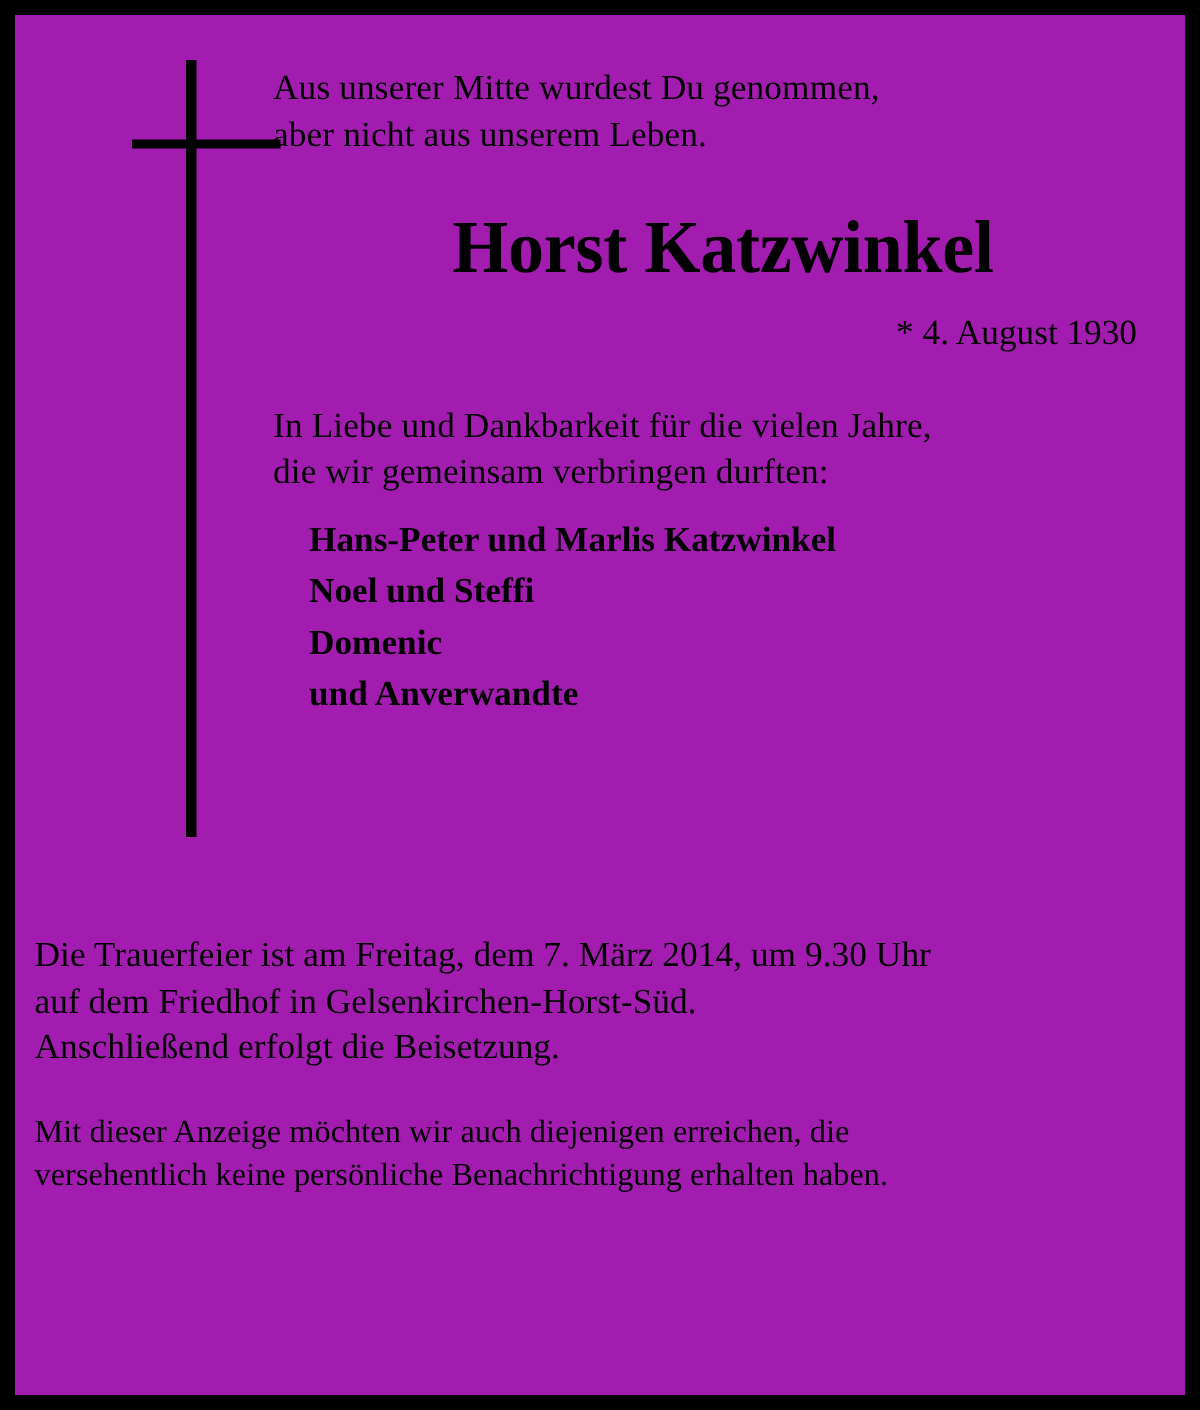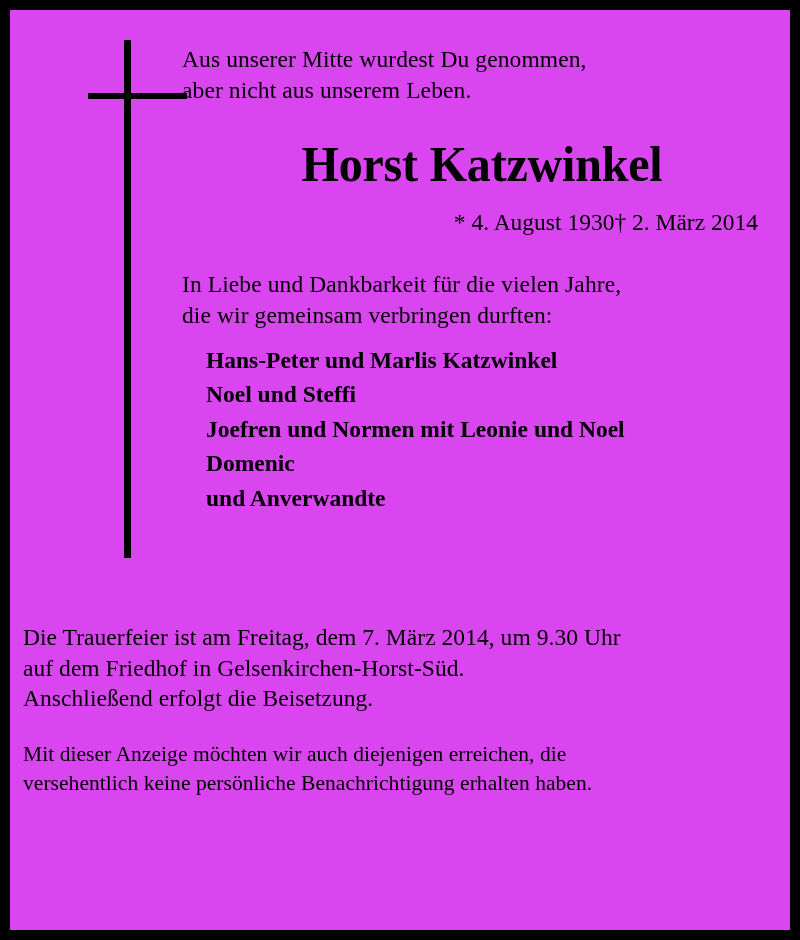--- a/index.html
+++ b/index.html
@@ -10,21 +10,21 @@
   body {
     font-family: "Liberation Serif", "DejaVu Serif", serif;
     color: #000000;
   }
 
   .notice {
     position: relative;
     width: 800px;
     height: 940px;
     box-sizing: border-box;
-    background: #d946ef;
+    background: #a21caf;
     border: 10px solid #000000;
     overflow: hidden;
   }
 
   .inner {
     position: relative;
     width: 100%;
     height: 100%;
   }
 
@@ -144,30 +144,28 @@
 
     <div class="upper">
 
       <div class="epitaph">Aus unserer Mitte wurdest Du genommen,
 aber nicht aus unserem Leben.</div>
 
       <div class="deceased-name">Horst Katzwinkel</div>
 
       <div class="dates">
         <span>* 4. August 1930</span>
-        <span>† 2. März 2014</span>
       </div>
 
       <div class="dedication">In Liebe und Dankbarkeit für die vielen Jahre,
 die wir gemeinsam verbringen durften:</div>
 
       <div class="survivors">
         <div class="survivor-line">Hans-Peter und Marlis Katzwinkel</div>
         <div class="survivor-line">Noel und Steffi</div>
-        <div class="survivor-line">Joefren und Normen mit Leonie und Noel</div>
         <div class="survivor-line">Domenic</div>
         <div class="survivor-line">und Anverwandte</div>
       </div>
 
     </div>
 
     <div class="lower">
 
 
       <div class="block">Die Trauerfeier ist am Freitag, dem 7. März 2014, um 9.30 Uhr

